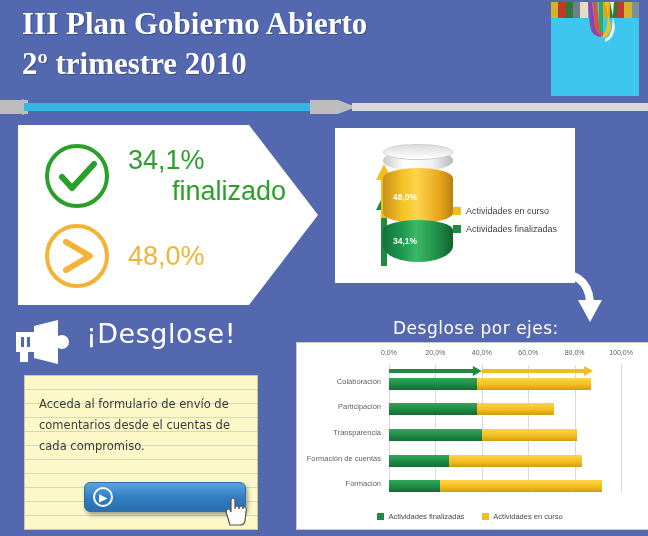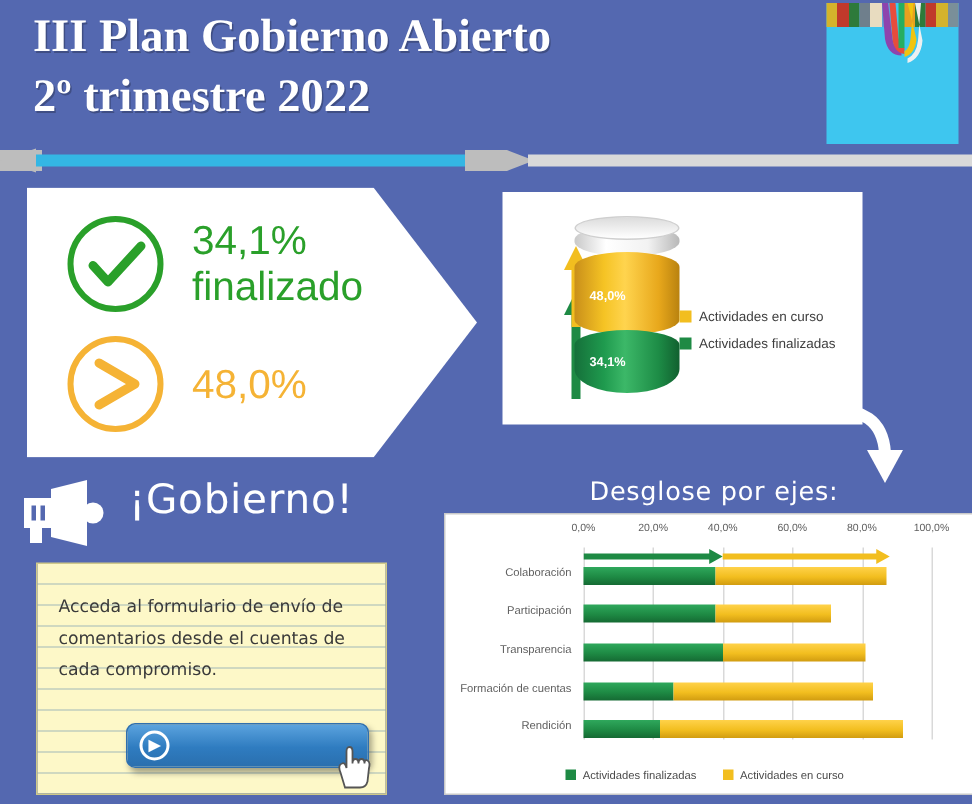--- a/index.html
+++ b/index.html
@@ -44,21 +44,21 @@
     position:absolute;left:18px;top:125px;width:300px;height:180px;
     background:#ffffff;
     clip-path:polygon(0 0, 77% 0, 100% 50%, 77% 100%, 0 100%);
   }
   .kpi-row{position:absolute;display:flex;align-items:center;}
   .kpi-r1{left:24px;top:16px;}
   .kpi-r2{left:24px;top:96px;}
   .kpi-icon{width:70px;height:70px;}
   .kpi-text{margin-left:16px;}
   .kpi-num{font-size:27px;line-height:30px;}
-  .kpi-lbl{font-size:27px;line-height:32px;}
+  .kpi-lbl{font-size:27px;line-height:32px;margin-left:44px;}
   .green-t{color:#2aa02a;}
   .orange-t{color:#f5b335;}
 
   
   .cyl-card{
     position:absolute;left:335px;top:128px;width:240px;height:155px;
     background:#ffffff;
   }
   .cyl-wrap{position:absolute;left:40px;top:16px;width:86px;height:125px;}
   .cyl-body{position:absolute;left:8px;top:6px;width:70px;height:112px;}
@@ -123,21 +123,21 @@
   .bcl-sw{width:7px;height:7px;margin-right:4px;}
   .bcl-tx{font-size:7.5px;color:#4a4a4a;}
 </style>
 </head>
 <body>
 
 <div class="root">
 
   <div class="header-title">
     <span class="l1">III Plan Gobierno Abierto</span>
-    <span class="l2">2º trimestre 2022</span>
+    <span class="l2">2º trimestre 2010</span>
   </div>
 
   <div class="logo">
     <div class="flags">
       <span style="background:#d4b32c"></span>
         <span style="background:#c0392b"></span>
       <span style="background:#2d7a3a"></span>
         <span style="background:#6f7f8c"></span>
       <span style="background:#e8dcc0"></span>
         <span style="background:#5ca3d8"></span>
@@ -225,21 +225,21 @@
   </svg>
 
   <svg class="megaphone" viewBox="0 0 62 48">
     <rect x="2" y="14" width="18" height="20" fill="#ffffff"></rect>
     <rect x="7" y="19" width="3" height="10" fill="#5468b0"></rect>
     <rect x="13" y="19" width="3" height="10" fill="#5468b0"></rect>
     <rect x="6" y="32" width="8" height="12" fill="#ffffff"></rect>
     <path d="M20 8 L44 2 L44 46 L20 40 Z" fill="#ffffff"></path>
     <circle cx="48" cy="24" r="7" fill="#ffffff"></circle>
   </svg>
-  <div class="participe">¡Gobierno!</div>
+  <div class="participe">¡Desglose!</div>
 
   <div class="notepad">
     <div class="notepad-txt">Acceda al formulario de envío de comentarios desde el cuentas de cada compromiso.</div>
   </div>
 
   <div class="cta-btn">
     <span class="cta-ico">▶</span>
   </div>
   <svg class="cursor-hand" viewBox="0 0 26 30">
     <path d="M8 28 L5 18 Q3 13 6 12 Q8 11 9 15 L9 4 Q9 1 11 1 Q13 1 13 4 L13 12 Q13 9 15 9 Q17 9 17 12
@@ -255,21 +255,21 @@
         <div class="bc-xlab" style="left: 92.8px;">40,0%</div>
         <div class="bc-xlab" style="left: 139.2px;">60,0%</div>
         <div class="bc-xlab" style="left: 185.6px;">80,0%</div>
         <div class="bc-xlab" style="left: 232px;">100,0%</div>
       </div>
     <div class="bc-ylabels">
         <div class="bc-ylab" style="top: 11.8px; right: 4px;">Colaboración</div>
         <div class="bc-ylab" style="top: 37.4px; right: 4px;">Participación</div>
         <div class="bc-ylab" style="top: 63px; right: 4px;">Transparencia</div>
         <div class="bc-ylab" style="top: 88.6px; right: 4px;">Formación de cuentas</div>
-        <div class="bc-ylab" style="top: 114.2px; right: 4px;">Rendición</div>
+        <div class="bc-ylab" style="top: 114.2px; right: 4px;">Formación</div>
       </div>
     <div class="bc-plot">
         <div class="bc-grid-l" style="left: 0px;"></div>
         <div class="bc-grid-l" style="left: 46.4px;"></div>
         <div class="bc-grid-l" style="left: 92.8px;"></div>
         <div class="bc-grid-l" style="left: 139.2px;"></div>
         <div class="bc-grid-l" style="left: 185.6px;"></div>
         <div class="bc-grid-l" style="left: 232px;"></div>
         <svg viewBox="0 0 232 12" width="232" height="12" style="position: absolute; left: 0px; top: 0px;">
           <rect x="0" y="4" width="84.80000000000001" height="4" fill="#1e8a44"></rect>

